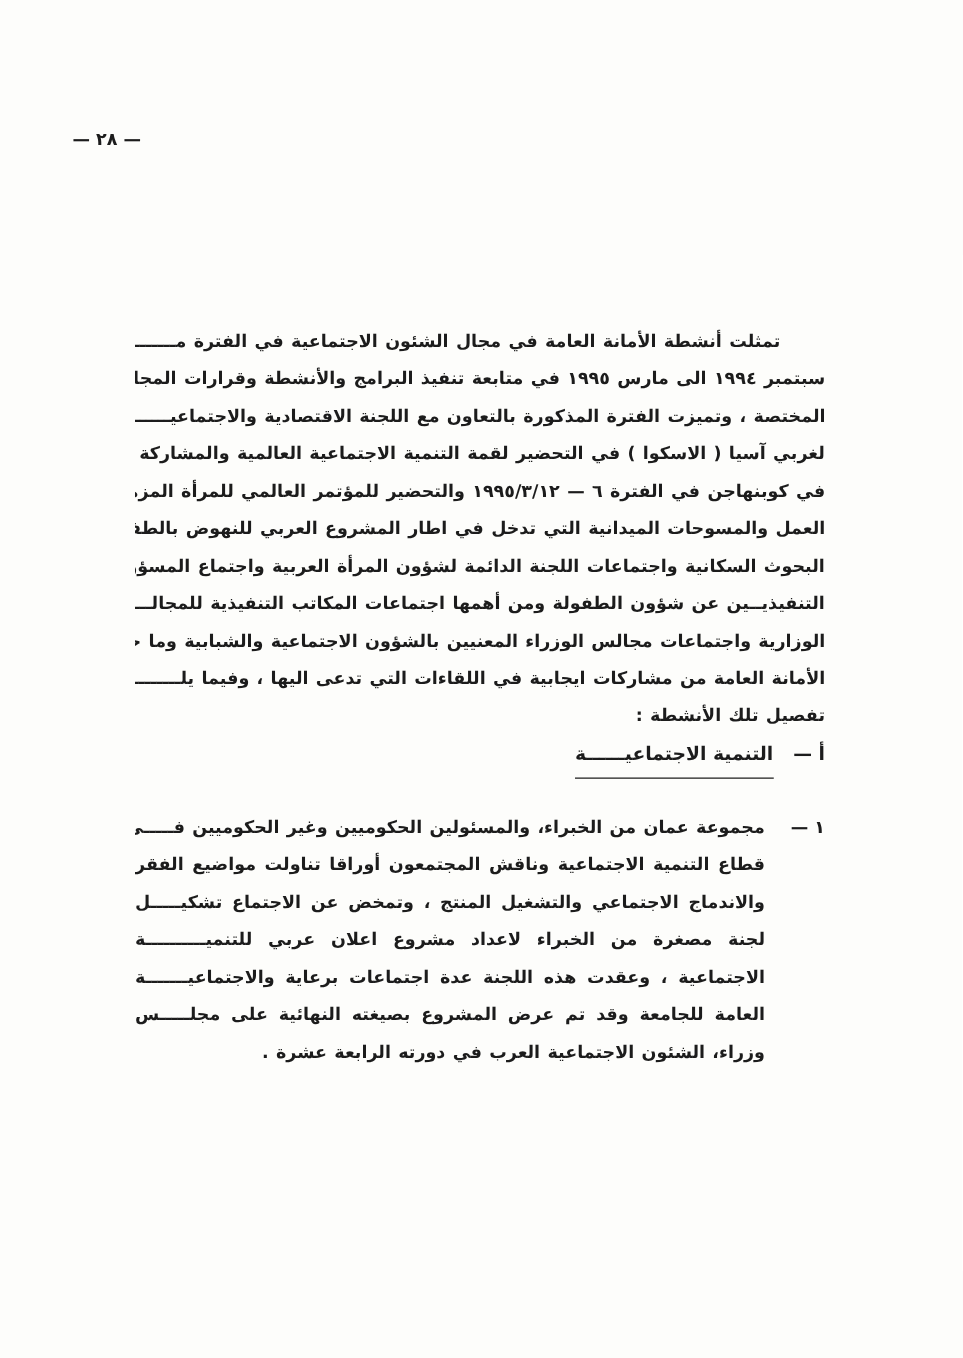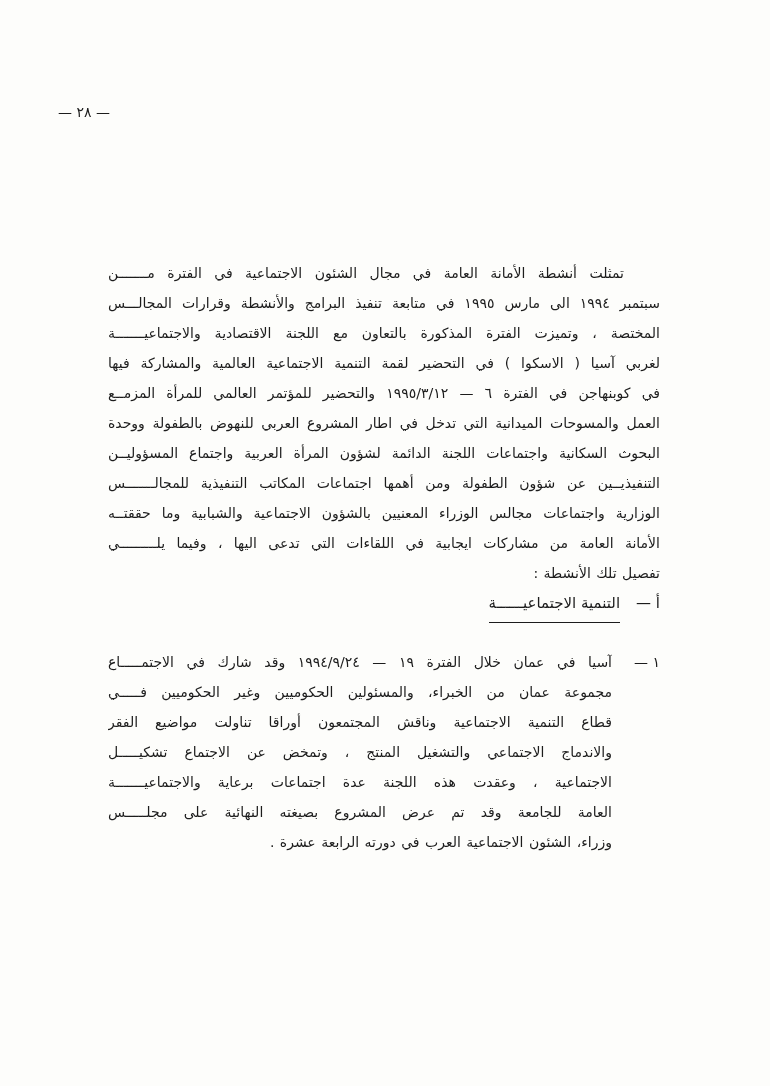--- a/index.html
+++ b/index.html
@@ -6,21 +6,21 @@
   html, body { background: #ffffff; }
   .page {
     position: relative;
     width: 770px;
     height: 1086px;
     margin: 0 auto;
     background: #fdfdfb;
     overflow: hidden;
     direction: rtl;
     font-family: "DejaVu Sans", sans-serif;
-    font-weight: 400;
+    font-weight: 700;
     color: #1c1c1c;
   }
   .pagenum {
     position: absolute;
     top: 104px;
     left: 58px;
     direction: rtl;
     font-size: 14px;
     letter-spacing: 1px;
   }
@@ -88,24 +88,24 @@
       <div class="jline last">تفصيل تلك الأنشطة :</div>
     </div>
 
     <div class="heading">
       <span class="hmarker">أ —</span><span class="htitle">التنمية الاجتماعيــــــة</span>
     </div>
 
     <div class="item">
       <div class="imarker">١ —</div>
       <div class="itext">
-        <div class="jline">آسيا في عمان خلال الفترة ١٩ — ١٩٩٤/٩/٢٤ وقد شارك في الاجتمـــــاع</div>
         <div class="jline">مجموعة عمان من الخبراء،  والمسئولين الحكوميين وغير الحكوميين فـــــي</div>
         <div class="jline">قطاع  التنمية الاجتماعية وناقش المجتمعون أوراقا  تناولت مواضيع الفقر</div>
         <div class="jline">والاندماج الاجتماعي والتشغيل المنتج ،  وتمخض عن الاجتماع  تشكيـــــل</div>
+        <div class="jline">لجنة  مصغرة  من  الخبراء  لاعداد  مشروع  اعلان  عربي  للتنميــــــــــة</div>
         <div class="jline">الاجتماعية ،  وعقدت هذه اللجنة عدة اجتماعات  برعاية والاجتماعيـــــــة</div>
         <div class="jline">العامة  للجامعة وقد تم عرض المشروع  بصيغته  النهائية على مجلـــــس</div>
         <div class="jline last">وزراء،  الشئون الاجتماعية العرب في دورته الرابعة عشرة .</div>
       </div>
     </div>
 
   </div>
 </div>
 
 </body></html>

